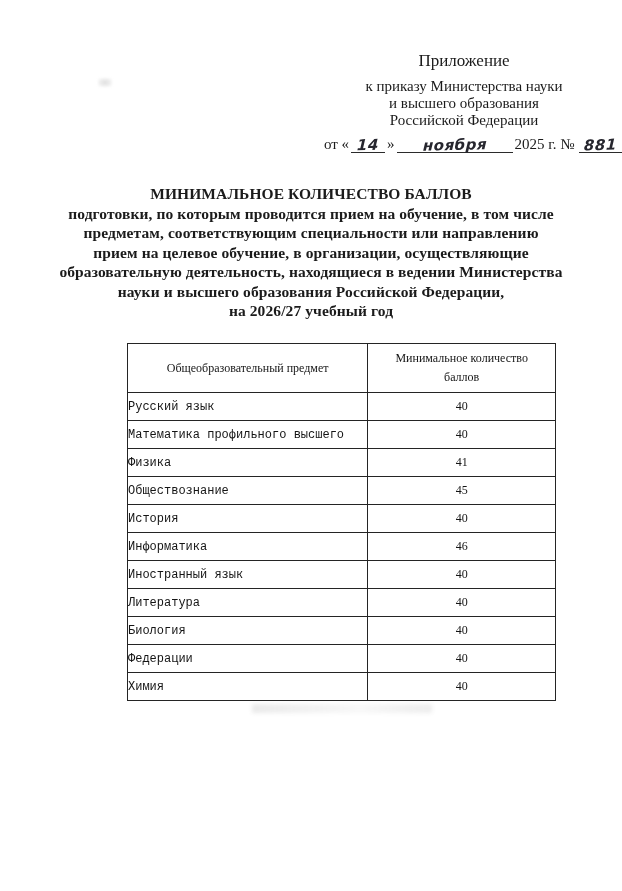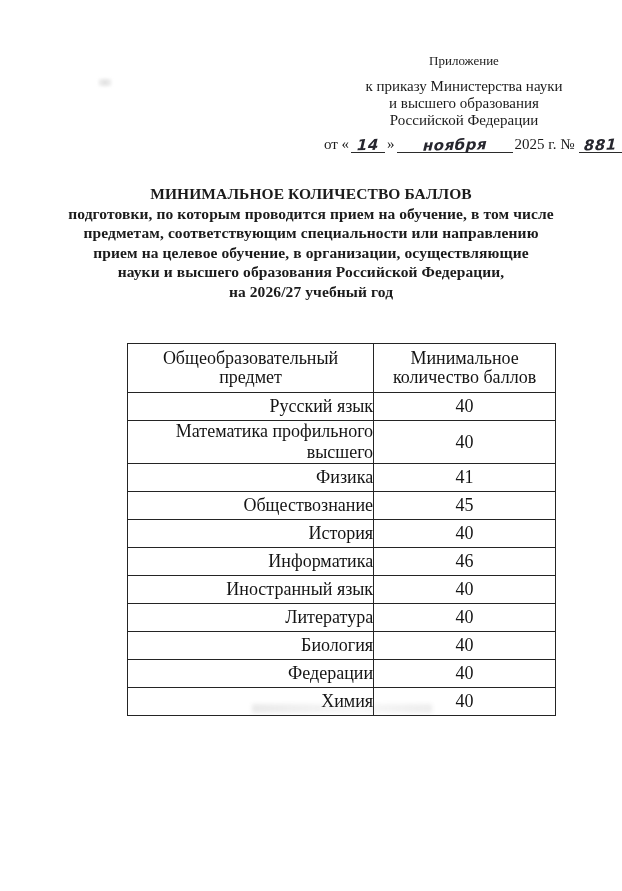--- a/index.html
+++ b/index.html
@@ -22,21 +22,21 @@
     position: absolute;
     top: 52px;
     left: 318px;
     width: 292px;
     text-align: center;
     font-size: 15px;
     line-height: 17px;
   }
   .appendix-line {
     margin-bottom: 9px;
-    font-size: 13px;
+    font-size: 17px;
   }
   .date-line {
     margin-top: 7px;
     margin-left: 6px;
     display: flex;
     align-items: flex-end;
     justify-content: space-between;
     white-space: nowrap;
     font-size: 15px;
   }
@@ -75,21 +75,21 @@
   }
   .doc-title .t-line { white-space: nowrap; }
 
   
   table.scores {
     position: absolute;
     top: 343px;
     left: 127px;
     width: 429px;
     border-collapse: collapse;
-    font-size: 18px;
+    font-size: 12px;
     color: #141414;
   }
   table.scores th,
   table.scores td {
     border: 1.5px solid #242424;
     padding: 0;
   }
   table.scores th {
     font-weight: 400;
     height: 48px;
@@ -97,22 +97,23 @@
     vertical-align: middle;
     line-height: 19px;
   }
   table.scores th.col-subject { width: 232px; padding: 0 20px; }
   table.scores th.col-score   { width: 193px; padding: 0 14px; }
   table.scores td {
     height: 27px;
     vertical-align: middle;
   }
   td.cell-subject {
-    text-align: right;
+    text-align: left;
     padding-left: 8px;
+    font-family: Liberation Mono, monospace;
   }
   td.cell-score {
     text-align: center;
   }
 
   
   .smudge {
     position: absolute;
     top: 704px;
     left: 252px;
@@ -154,20 +155,21 @@
       <span>2025 г. №</span>
       <span class="blank blank-number"><span class="hw">881</span></span>
     </div>
   </div>
 
   <div class="doc-title">
     <div class="t-line">МИНИМАЛЬНОЕ КОЛИЧЕСТВО БАЛЛОВ</div>
     <div class="t-line">подготовки, по которым проводится прием на обучение, в том числе</div>
     <div class="t-line">предметам, соответствующим специальности или направлению</div>
     <div class="t-line">прием на целевое обучение, в организации, осуществляющие</div>
+    <div class="t-line">образовательную деятельность, находящиеся в ведении Министерства</div>
     <div class="t-line">науки и высшего образования Российской Федерации,</div>
     <div class="t-line">на 2026/27 учебный год</div>
   </div>
 
   <table class="scores">
     <thead>
       <tr>
         <th class="col-subject">Общеобразовательный предмет</th>
         <th class="col-score">Минимальное количество баллов</th>
       </tr>

